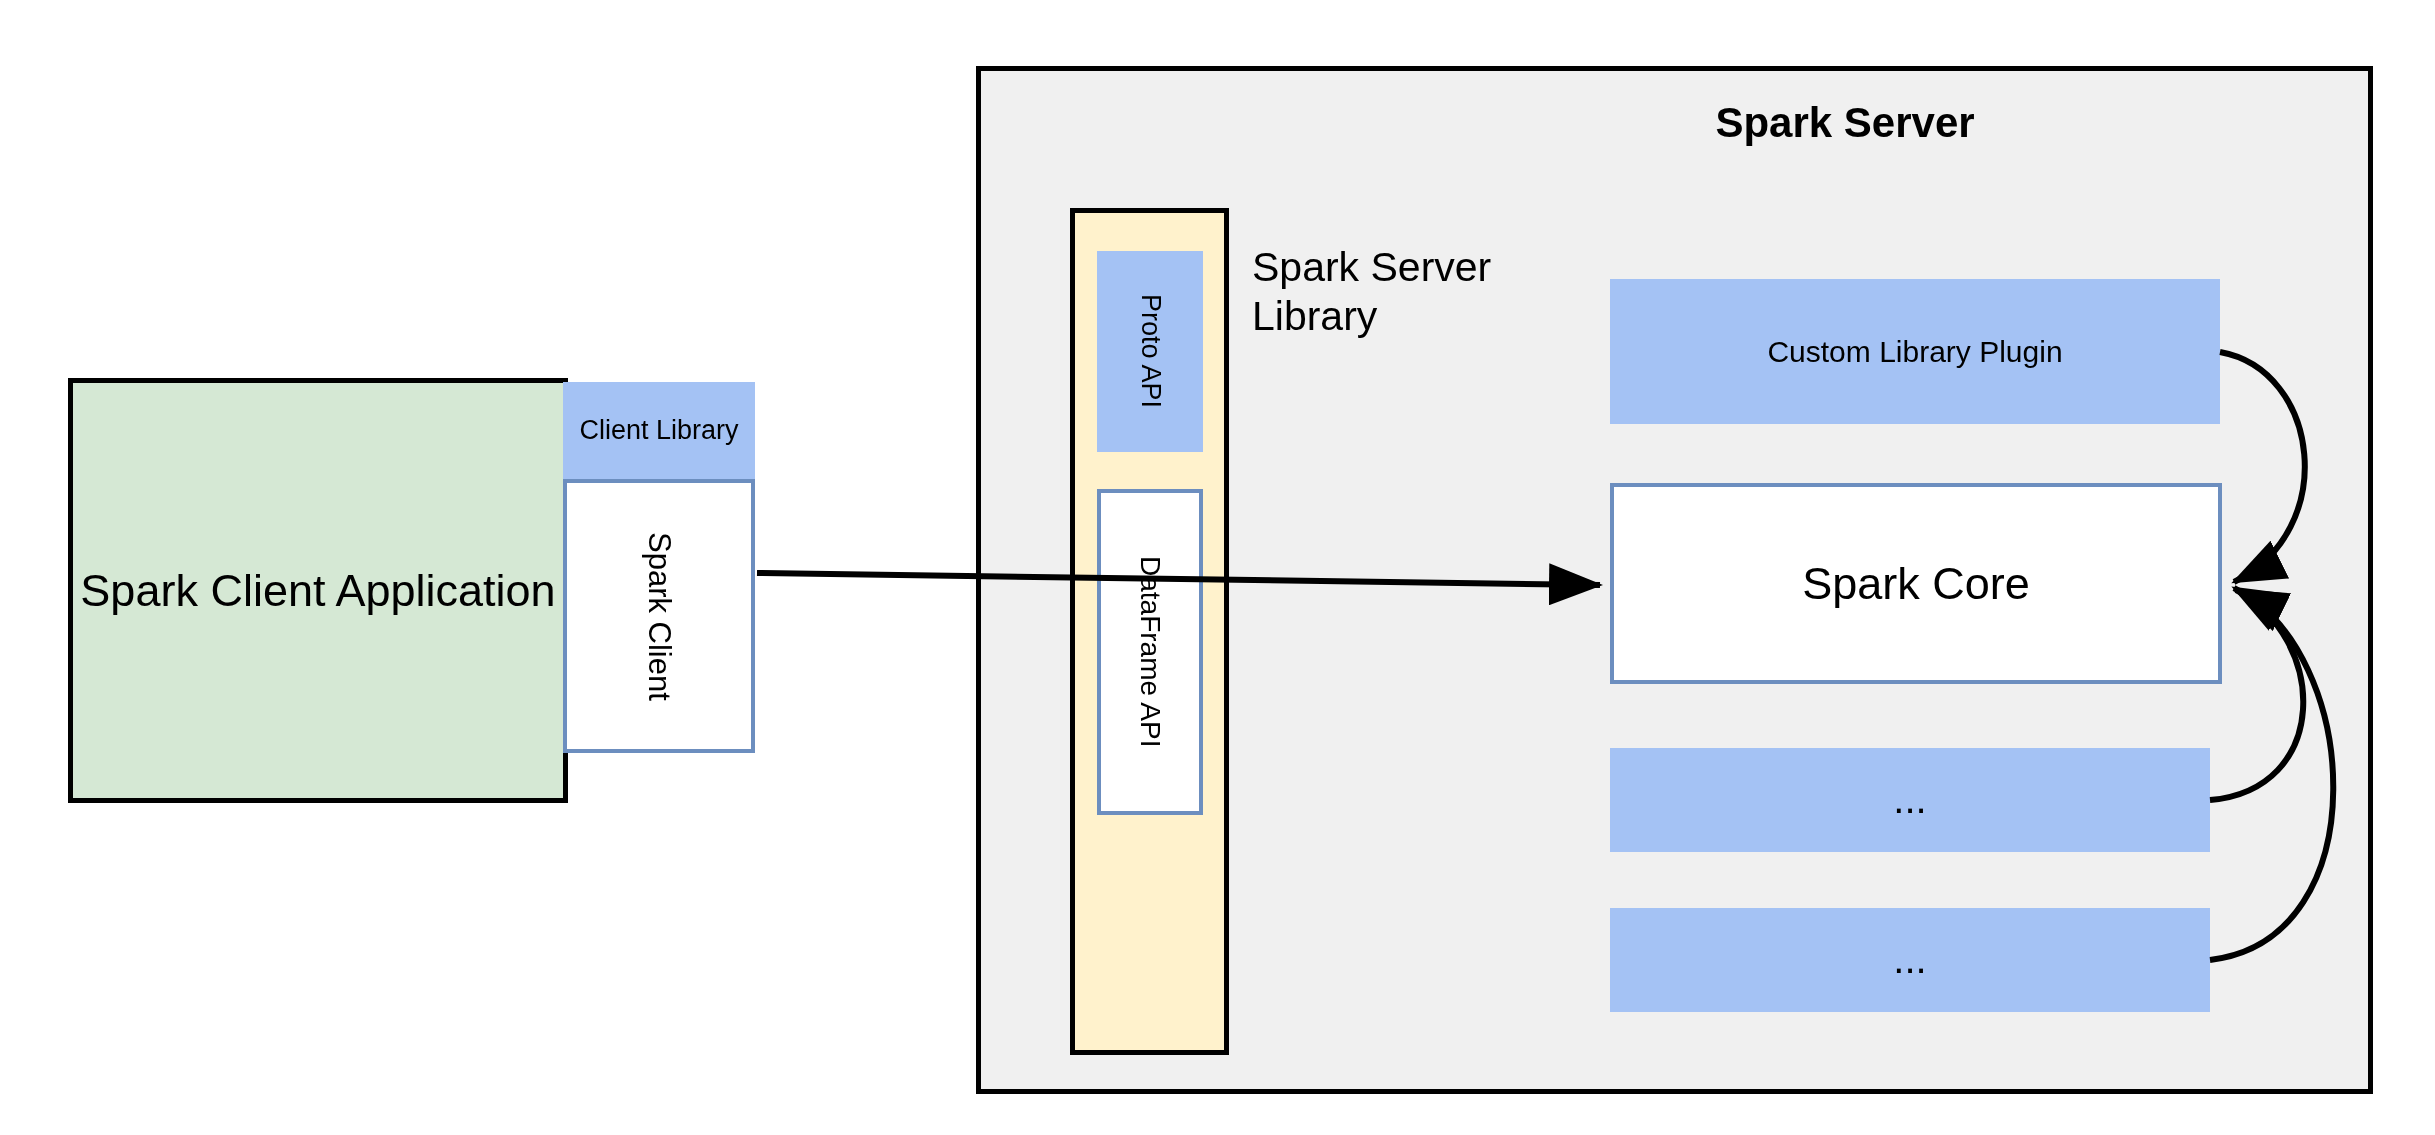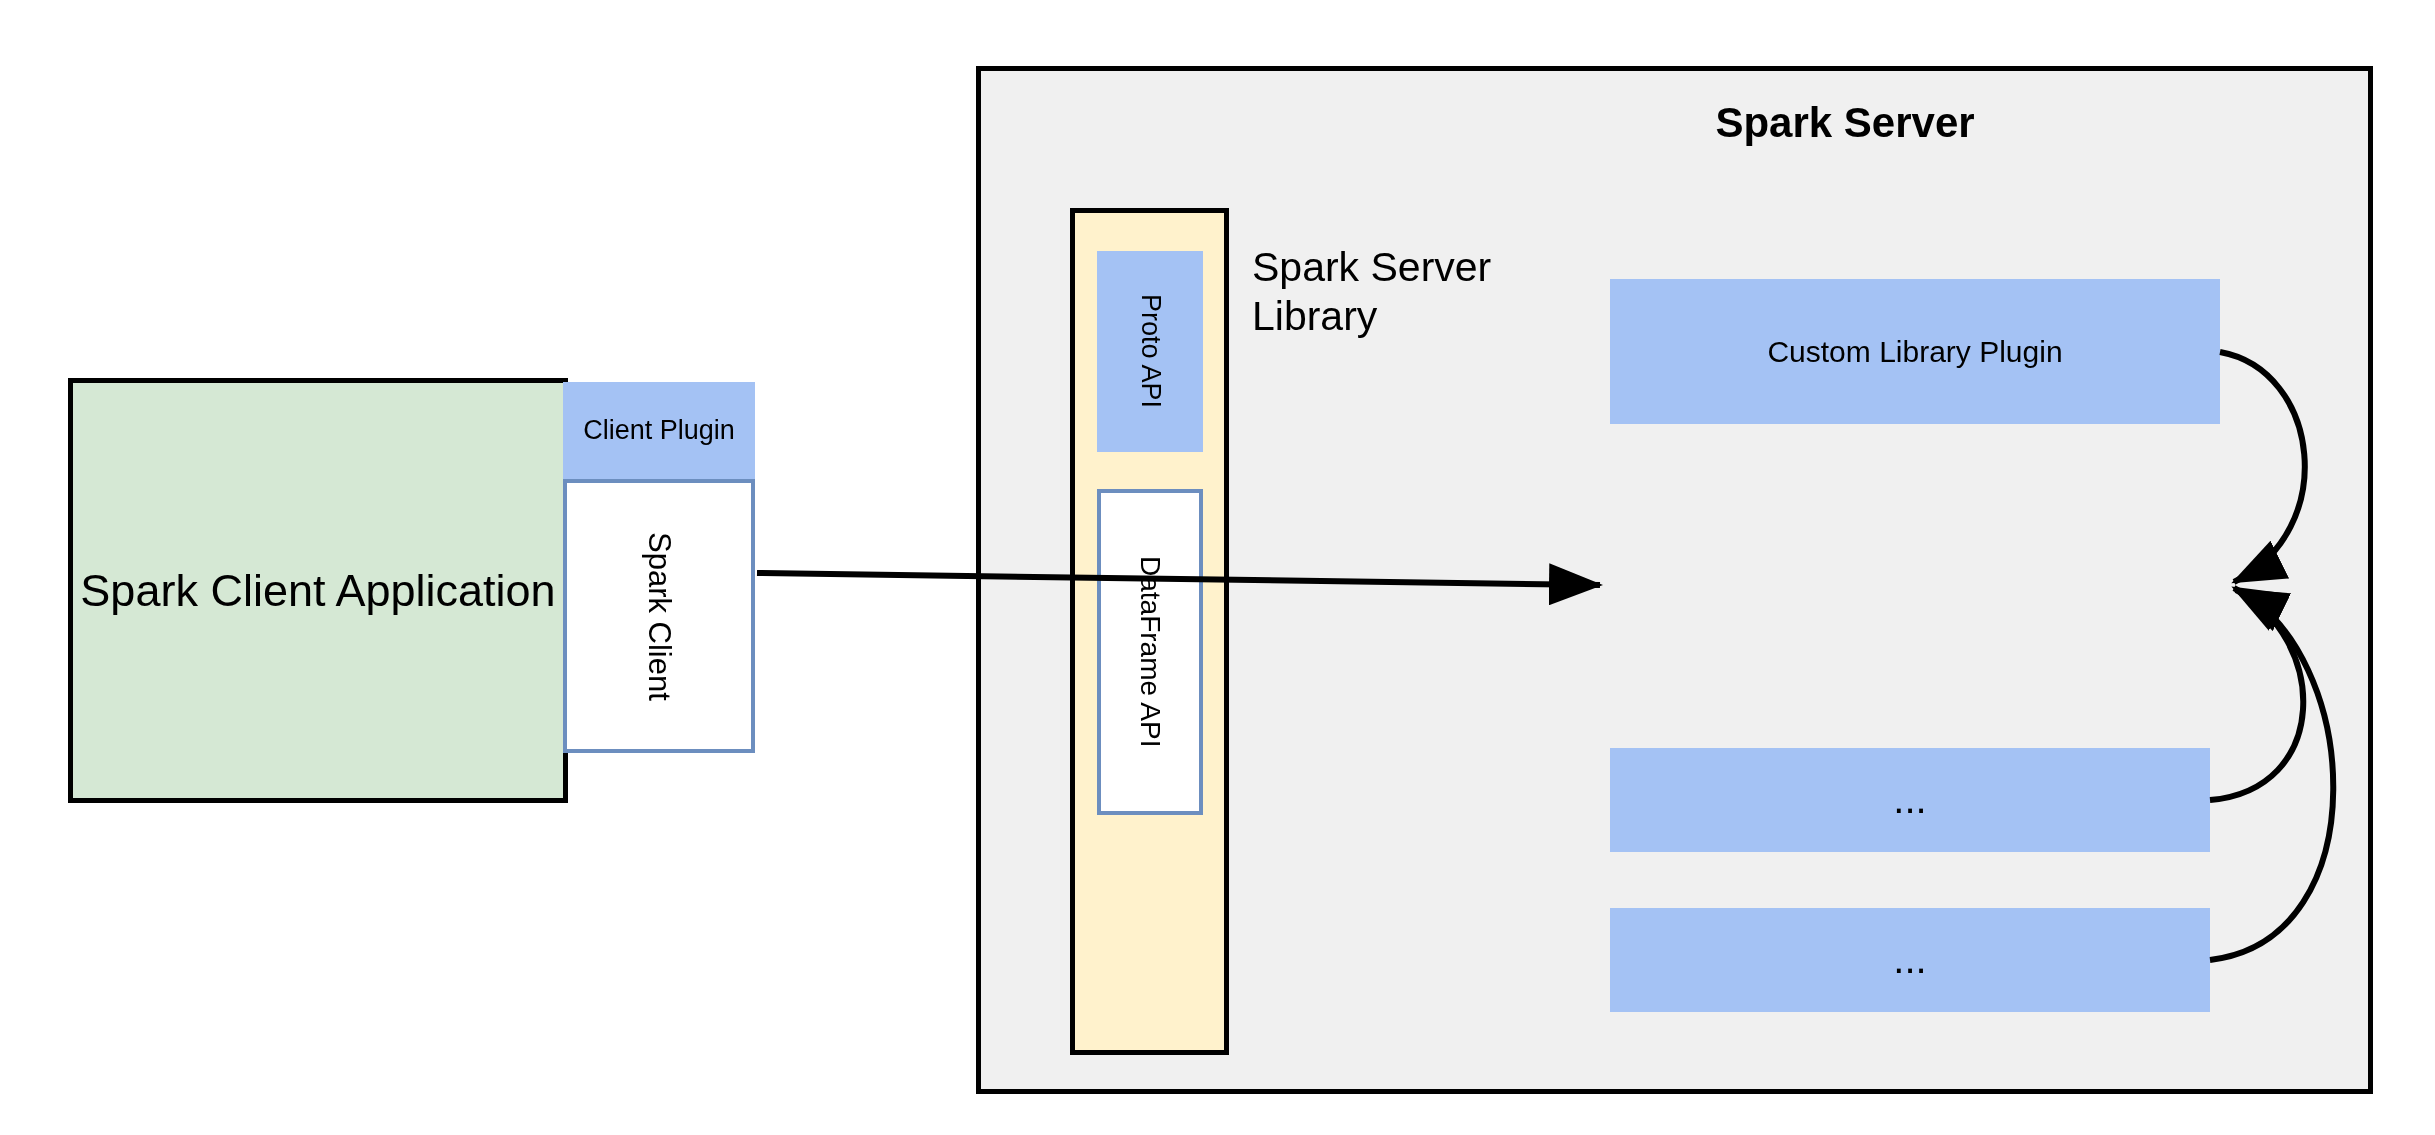--- a/index.html
+++ b/index.html
@@ -187,41 +187,42 @@
 
   <div class="box" id="server-panel"></div>
 
 
   <div class="free-label" id="spark-server-title">Spark Server</div>
 
   <div class="box" id="spark-client-application">Spark Client
 Application</div>
 
   <div class="box" id="client-package">Client
-Plugin</div>
+Library</div>
 
   <div class="box" id="spark-client">
     <span class="vtext">Spark Client</span>
   </div>
 
   <div class="box" id="spark-connect-column"></div>
 
   <div class="box" id="proto-api">
     <span class="vtext">Proto API</span>
   </div>
 
   <div class="box" id="dataframe-api">
     <span class="vtext">DataFrame API</span>
   </div>
 
   <div class="free-label" id="spark-server-library-label">Spark Server
 Library</div>
 
   <div class="box" id="custom-library-plugin">Custom Library Plugin</div>
 
+  <div class="box" id="spark-core">Spark Core</div>
 
   <div class="box" id="more-box-1">...</div>
 
   <div class="box" id="more-box-2">...</div>
 
   <svg id="connectors" viewBox="0 0 2435 1135">
     <defs>
       <marker id="arrowhead" markerWidth="9" markerHeight="7" refX="8.5" refY="3.5" orient="auto" markerUnits="strokeWidth">
         <path d="M0,0 L9,3.5 L0,7 Z" fill="#000000"></path>
       </marker>

